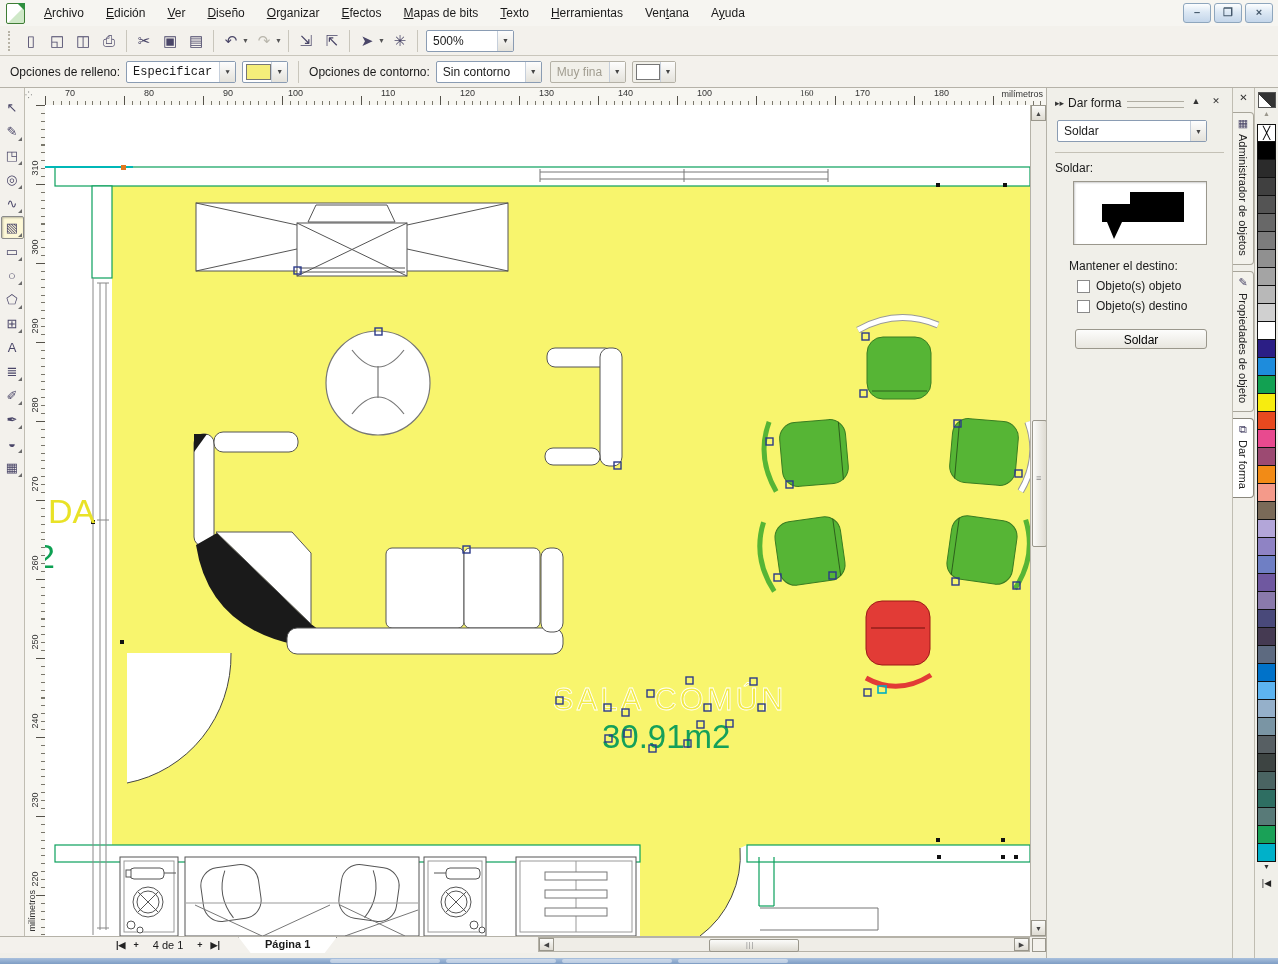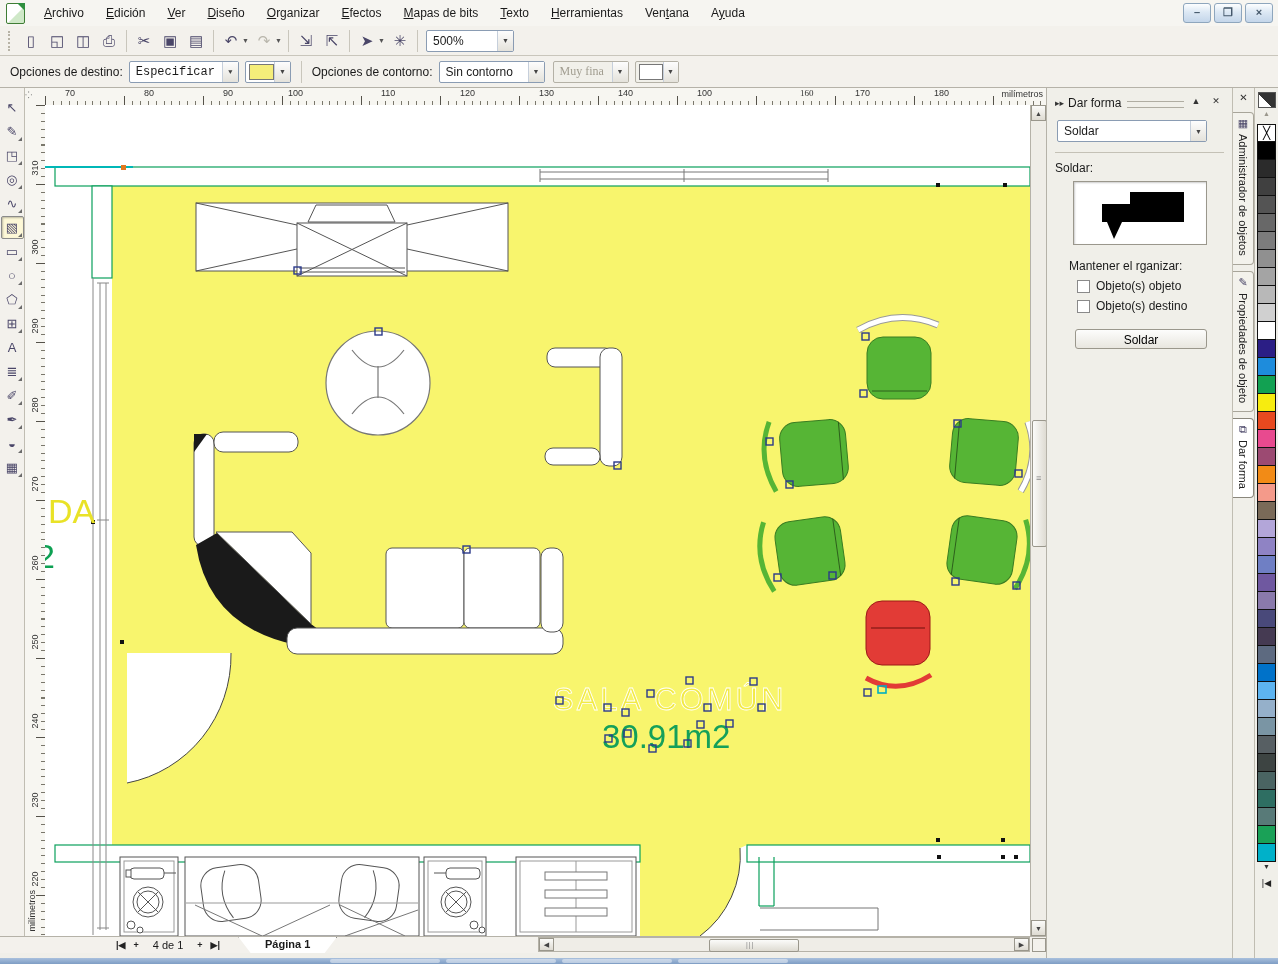--- a/index.html
+++ b/index.html
@@ -21,21 +21,21 @@
   .tsep{width:1px;height:22px;background:#c9c6bc;margin:0 4px;}
   .tdrop{font-size:7px;color:#555;margin-left:-2px;width:9px;}
   .combo{height:20px;background:#fff;border:1px solid #8a9cb3;border-radius:2px;display:flex;align-items:center;font-size:12px;}
   .combo .val{padding:0 6px;flex:1;white-space:nowrap;}
   .combo .arrow{width:15px;height:100%;display:flex;align-items:center;justify-content:center;font-size:7px;color:#444;border-left:1px solid #c6cfdb;background:linear-gradient(#fdfdfd,#e4e2db);}
   #zoom-combo{width:86px;margin-left:4px;}
   
   #propbar{left:0;top:56px;width:1278px;height:32px;background:#f3f1ec;border-bottom:1px solid #b5b2a8;display:flex;align-items:center;padding-left:10px;box-sizing:border-box;}
   .plabel{margin-right:6px;white-space:nowrap;}
   .swatch{width:24px;height:14px;border:1px solid #777;}
-  .disabled-combo{background:#f1f0ea;color:#a19d90;border-color:#b4b1a6;font-family:Liberation Serif, serif;}
+  .disabled-combo{background:#f1f0ea;color:#a19d90;border-color:#b4b1a6;}
   
   #toolbox{left:0;top:88px;width:25px;height:848px;background:#f3f1ec;border-right:1px solid #c0bdb2;padding-top:7px;box-sizing:border-box;}
   .tool{width:21px;height:21px;margin:1px auto;display:flex;align-items:center;justify-content:center;font-size:13px;color:#4a4668;border:1px solid transparent;border-radius:2px;position:relative;}
   .tool .fly{position:absolute;right:1px;bottom:1px;width:0;height:0;border-left:4px solid transparent;border-bottom:4px solid #6b6b6b;}
   .tool.active{background:#fdf8d7;border-color:#8a8a8a;box-shadow:inset 1px 1px 2px rgba(0,0,0,.25);}
   
   #corner{left:25px;top:88px;width:20px;height:17px;background:#f7f6f1;border-right:1px solid #9a978c;border-bottom:1px solid #9a978c;font-size:9px;color:#666;}
   #hruler{left:45px;top:88px;width:1001px;height:17px;background:#f7f6f1;border-bottom:1px solid #55524a;position:absolute;overflow:hidden;}
   #hruler .minor{position:absolute;left:0;bottom:0;width:100%;height:4px;background:repeating-linear-gradient(to right,#7a776c 0 1px,transparent 1px 7.9px);}
   #hruler .major{position:absolute;left:0;bottom:0;width:100%;height:9px;background:repeating-linear-gradient(to right,#55524a 0 1px,transparent 1px 79px);}
@@ -147,21 +147,21 @@
         <div class="tbtn">✳</div>
         <div class="tsep"></div>
       </div>
     <div class="combo" id="zoom-combo">
       <span class="val">500%</span>
       <span class="arrow">▼</span>
     </div>
   </div>
 
   <div id="propbar" class="abs">
-    <span class="plabel">Opciones de destino:</span>
+    <span class="plabel">Opciones de relleno:</span>
     <div class="combo" style="width:108px;font-family:Liberation Mono, monospace;">
       <span class="val">Especificar</span>
       <span class="arrow">▼</span>
     </div>
     <div class="combo" style="width:44px;margin-left:6px;">
       <span class="swatch" id="fill-swatch" style="margin-left: 3px; background: rgb(245, 238, 122);"></span>
       <span class="arrow">▼</span>
     </div>
     <div class="tsep" style="margin:0 10px;"></div>
     <span class="plabel">Opciones de contorno:</span>
@@ -476,21 +476,21 @@
       <span class="arrow">▼</span>
     </div>
     <hr>
     <div>Soldar:</div>
     <div id="weld-preview">
       <svg width="132" height="62" viewBox="0 0 132 62">
         <rect x="56" y="10" width="54" height="30" fill="#000"></rect>
         <polygon points="28,22 60,22 60,40 48,40 40,57 33,40 28,40" fill="#000"></polygon>
       </svg>
     </div>
-    <div style="margin-left:14px;">Mantener el rganizar:</div>
+    <div style="margin-left:14px;">Mantener el destino:</div>
     <div class="cbrow">
       <span class="cb"></span>
       <span>Objeto(s) objeto</span>
     </div>
     <div class="cbrow">
       <span class="cb"></span>
       <span>Objeto(s) destino</span>
     </div>
     <button id="weld-btn">Soldar</button>
   </div>

